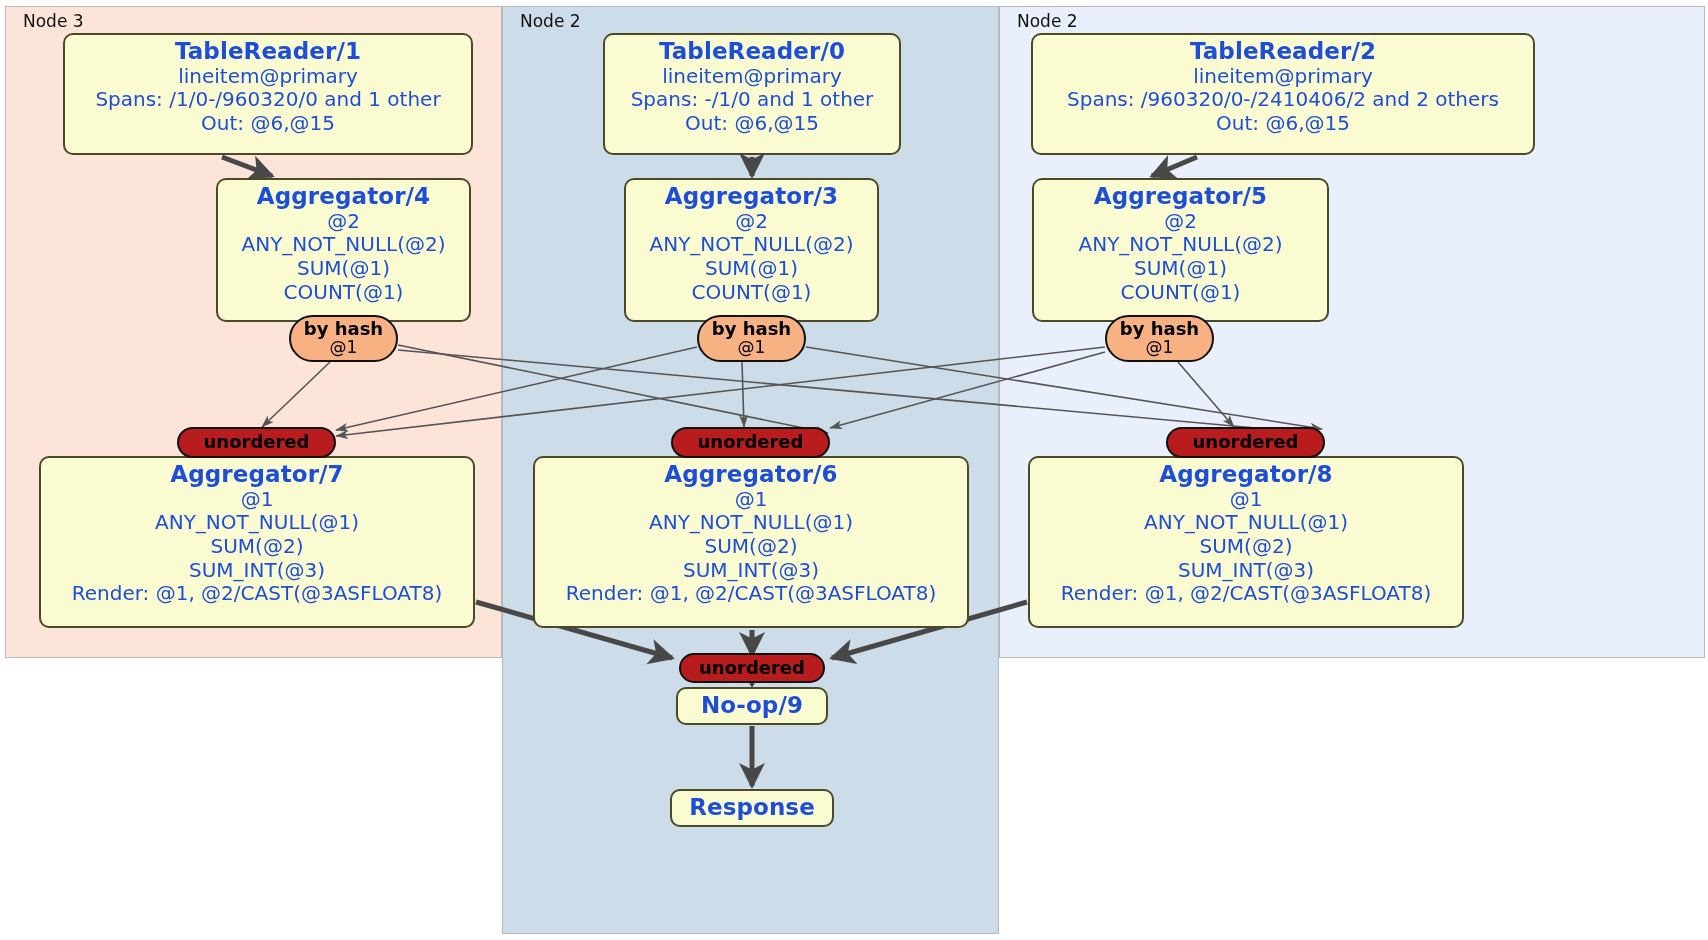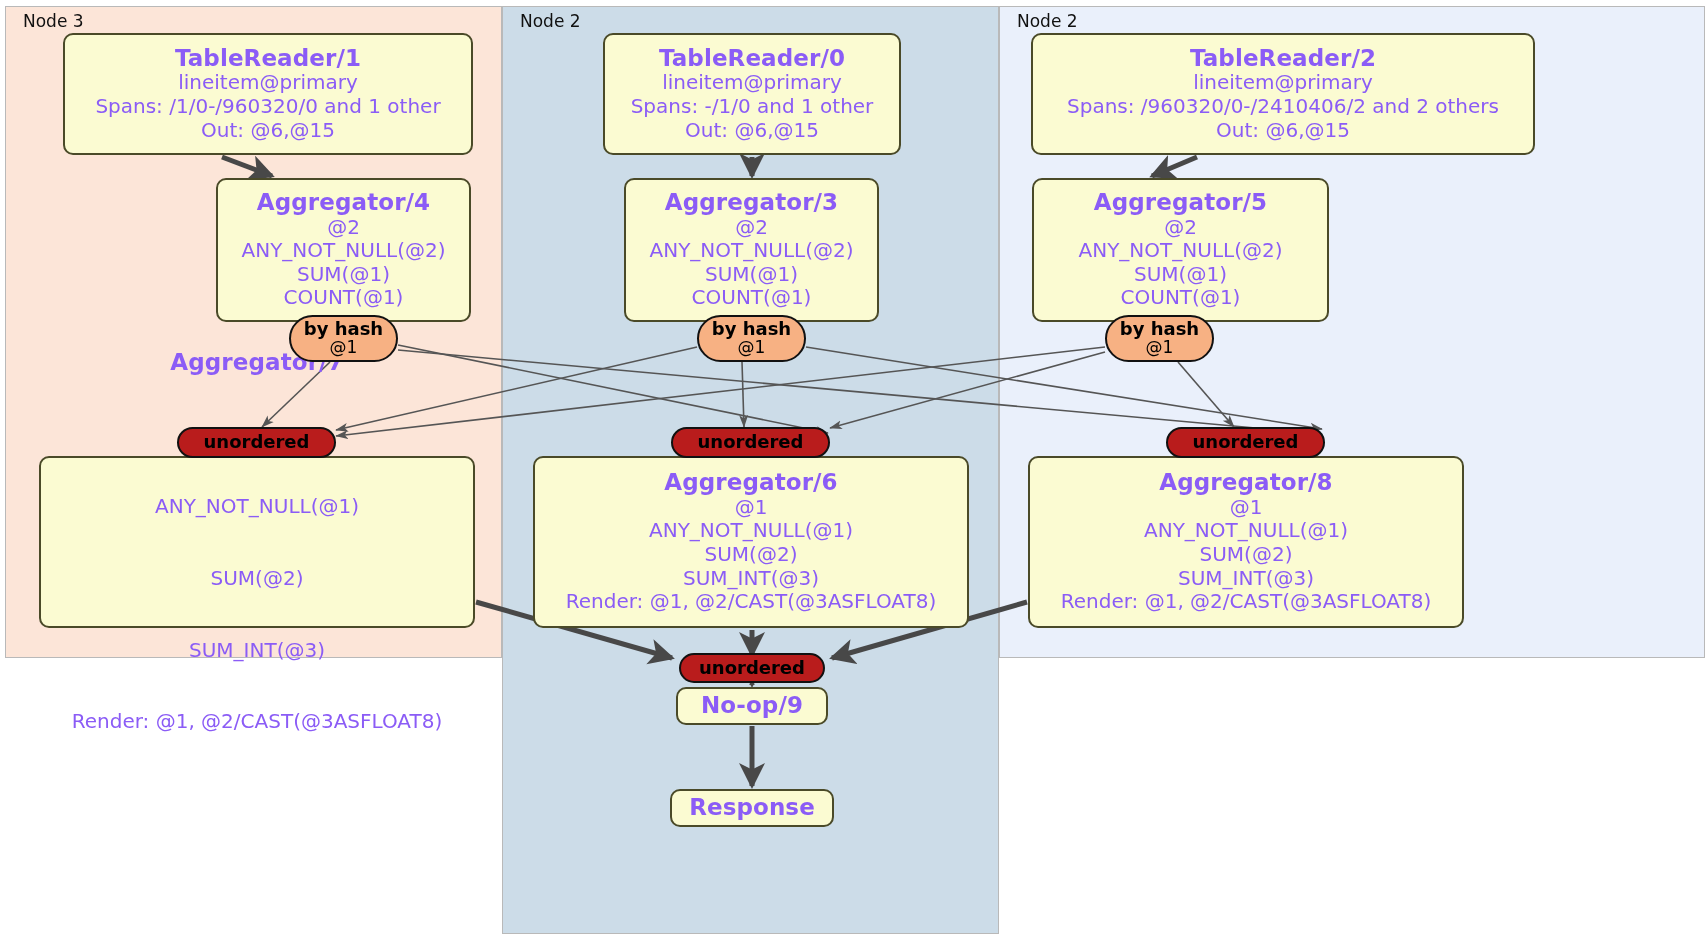--- a/index.html
+++ b/index.html
@@ -8,22 +8,22 @@
   #stage{position:relative;width:1708px;height:940px;background:#ffffff;overflow:hidden;}
 
   
   .panel{position:absolute;box-sizing:border-box;border:1px solid #b9b9b9;}
   .panel-label{position:absolute;font-size:17px;color:#111;white-space:nowrap;margin-left:8px;}
 
   
   .box{
     position:absolute;box-sizing:border-box;
     background:#fbfbd2;border:2px solid #4a4a28;border-radius:10px;
-    text-align:center;color:#8b5cf6;
-    display:flex;flex-direction:column;align-items:center;justify-content:center;
+    text-align:center;color:#1d4ed8;
+    display:flex;flex-direction:column;align-items:center;justify-content:flex-start;
     padding:4px 10px;
   }
   .box .ttl{font-weight:bold;font-size:23px;line-height:1.12;letter-spacing:.1px;}
   .box .ln{font-size:20px;line-height:1.18;white-space:nowrap;}
 
   
   .pill{
     position:absolute;box-sizing:border-box;text-align:center;
     border:2px solid #111;border-radius:999px;color:#000;
     display:flex;flex-direction:column;align-items:center;justify-content:center;
@@ -125,21 +125,21 @@
   </div>
 
   <div class="box" id="box-aggregator5" style="left: 1032px; top: 178px; width: 297px; height: 144px;">
     <div class="ttl">Aggregator/5</div>
     <div class="ln">@2</div>
     <div class="ln">ANY_NOT_NULL(@2)</div>
     <div class="ln">SUM(@1)</div>
     <div class="ln">COUNT(@1)</div>
   </div>
 
-  <div class="box" id="box-aggregator7" style="left: 39px; top: 456px; width: 436px; height: 172px; gap: 48px;">
+  <div class="box" id="box-aggregator7" style="left: 39px; top: 456px; width: 436px; height: 172px;">
     <div class="ttl">Aggregator/7</div>
     <div class="ln">@1</div>
     <div class="ln">ANY_NOT_NULL(@1)</div>
     <div class="ln">SUM(@2)</div>
     <div class="ln">SUM_INT(@3)</div>
     <div class="ln">Render: @1, @2/CAST(@3ASFLOAT8)</div>
   </div>
 
   <div class="box" id="box-aggregator6" style="left: 533px; top: 456px; width: 436px; height: 172px;">
     <div class="ttl">Aggregator/6</div>

